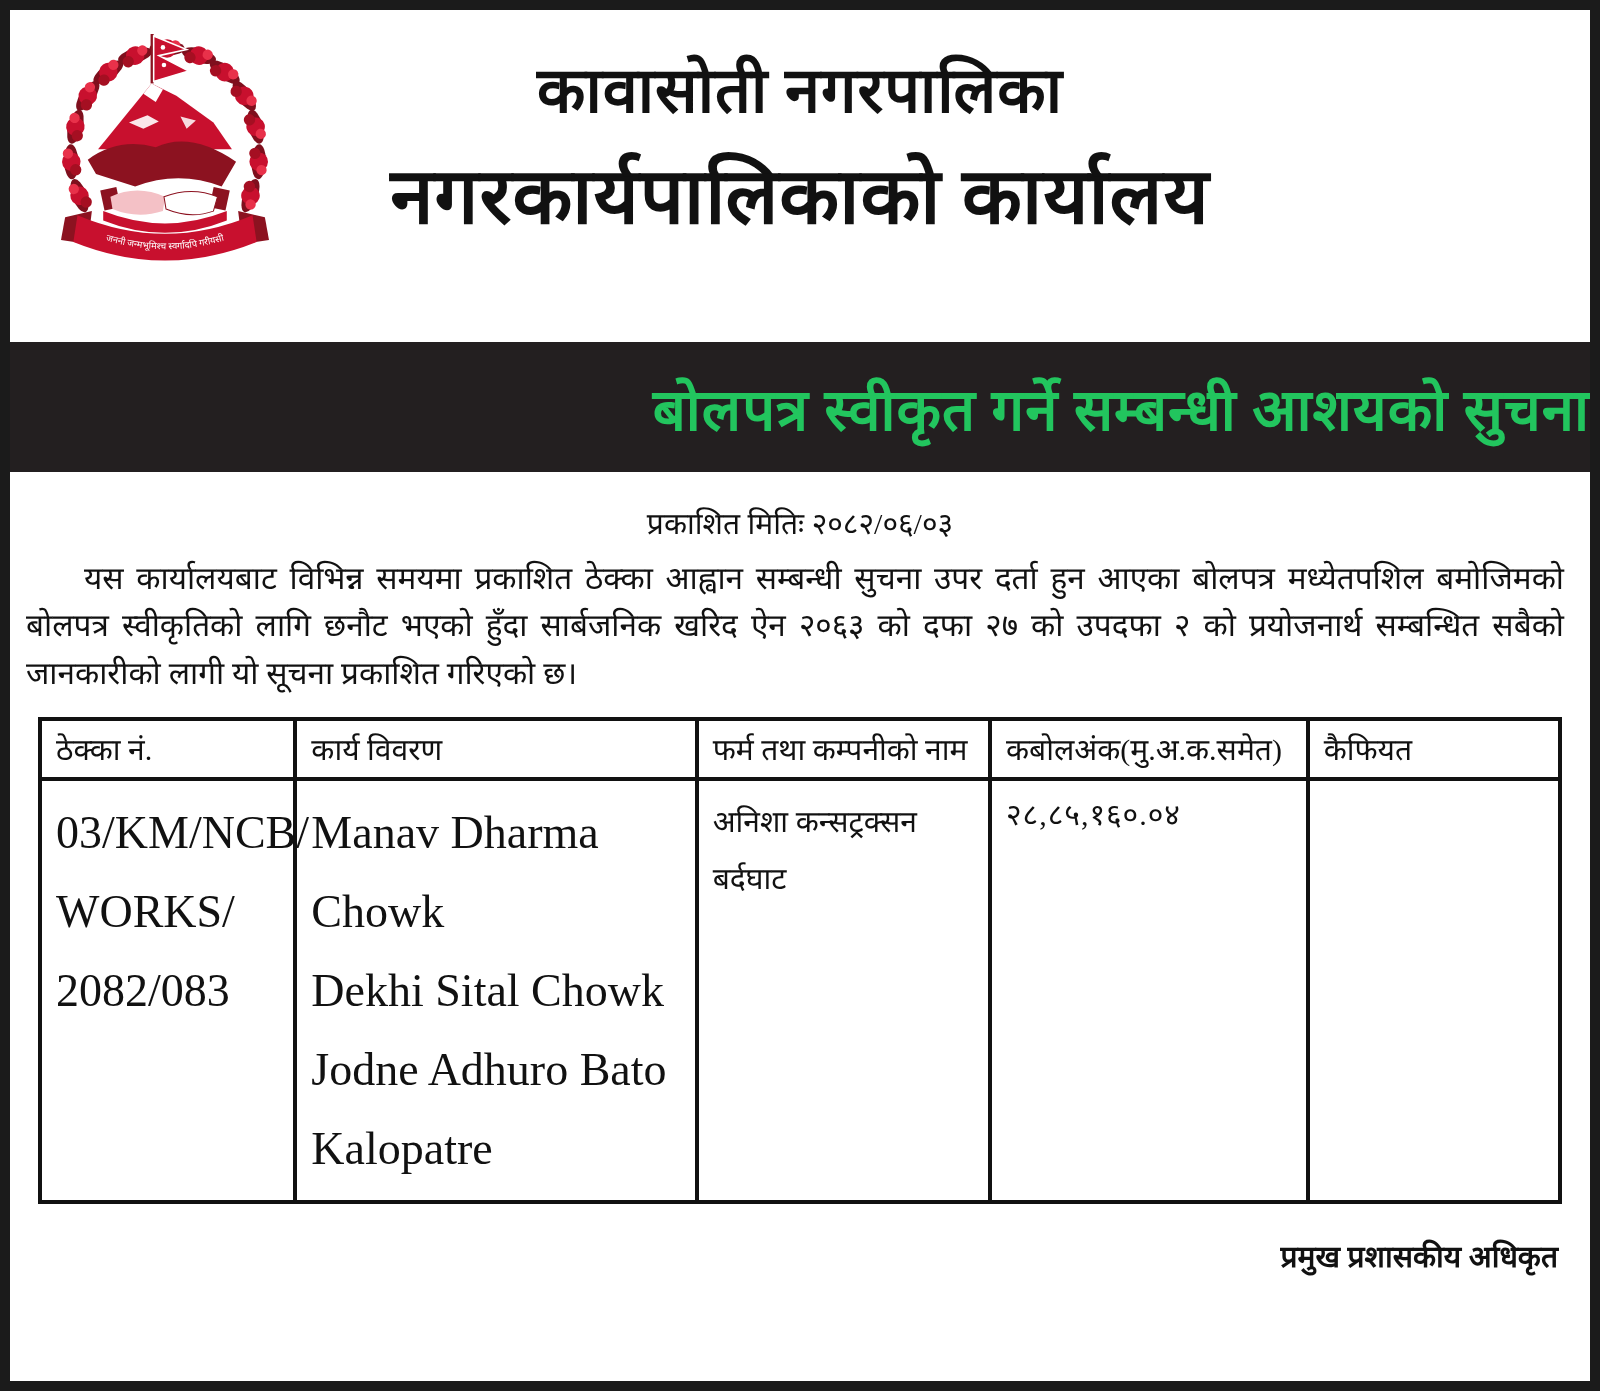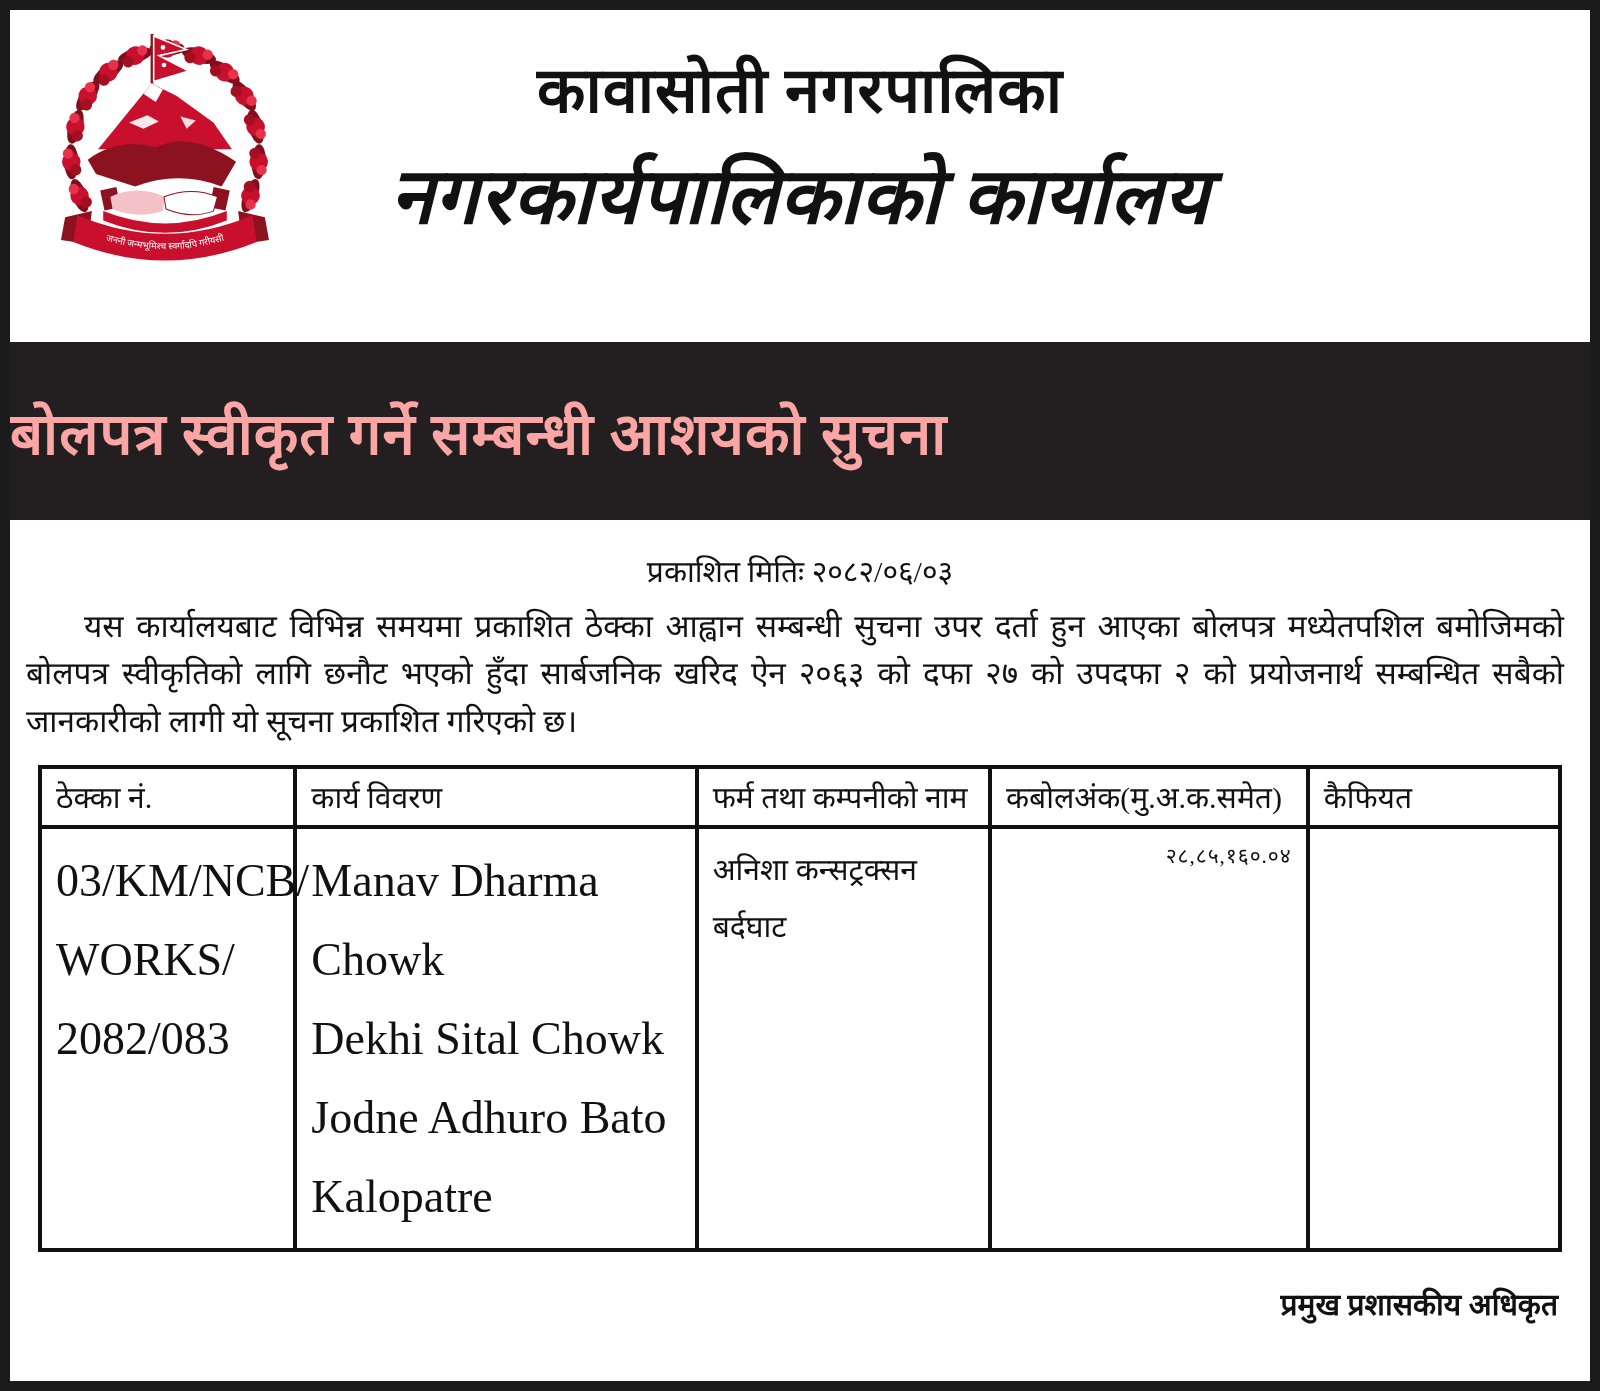--- a/index.html
+++ b/index.html
@@ -7,47 +7,47 @@
     width:1600px; height:1391px; box-sizing:border-box;
     border:10px solid #1b1b1b; background:#ffffff;
     font-family:"Liberation Serif","DejaVu Serif",serif;
     color:#111; overflow:hidden; position:relative;
   }
   
   .masthead { position:relative; height:332px; }
   .emblem { position:absolute; left:46px; top:24px; width:218px; height:242px; }
   .title-block { text-align:center; padding-top:35px; }
   .title-muni { font-size:63px; font-weight:700; margin:0; letter-spacing:1px; }
-  .title-office { font-size:78px; font-weight:700; margin:10px 0 16px; letter-spacing:1px;font-style:italic; }
+  .title-office { font-size:78px; font-weight:700; margin:10px 0 16px; letter-spacing:1px; }
   .title-province { font-size:43px; font-weight:600; margin-top:16px; }
   
   .banner {
-    background:#231f20; color:#fca5a5; height:178px;
-    display:flex; align-items:center; justify-content:flex-start;
+    background:#231f20; color:#22c55e; height:130px;
+    display:flex; align-items:center; justify-content:flex-end;
     font-size:58px; font-weight:700; letter-spacing:1px;
   }
   
   .pubdate { text-align:center; font-size:30px; font-weight:500; margin-top:30px; }
   .body-text {
     font-size:31.5px; line-height:1.5; margin:12px 26px 0 16px;
     text-indent:58px; text-align:justify;
   }
   
   table.bids { width:1524px; margin:20px auto 12px auto; border-collapse:collapse; table-layout:fixed; }
   table.bids th, table.bids td { border:4px solid #111; box-sizing:border-box; }
   table.bids thead th {
     height:60px; font-size:30px; font-weight:500; text-align:left;
     padding:0 14px; vertical-align:middle; white-space:nowrap; overflow:hidden;
   }
   table.bids td { vertical-align:top; padding:12px 14px; }
   tr.row-1 { height:268px; }
   tr.row-2 { height:194px; }
   .serif-cell { font-size:46px; line-height:1.72; white-space:pre-line; }
   .dev-cell   { font-size:30px; line-height:1.9; white-space:pre-line; padding-top:18px; }
-  .amount-cell{ font-size:21px; padding-top:22px; letter-spacing:1px;text-align:right; }
+  .amount-cell{ font-size:30px; padding-top:22px; letter-spacing:1px; }
   .col-contract { width:16.8%; }
   .col-work     { width:26.4%; }
   .col-firm     { width:19.3%; }
   .col-amount   { width:20.9%; }
   .col-remarks  { width:16.6%; }
   
   .signature { text-align:right; margin:28px 32px 0 0; font-size:30px; font-weight:600; line-height:1.65; }
 </style>
 </head>
 <body>

